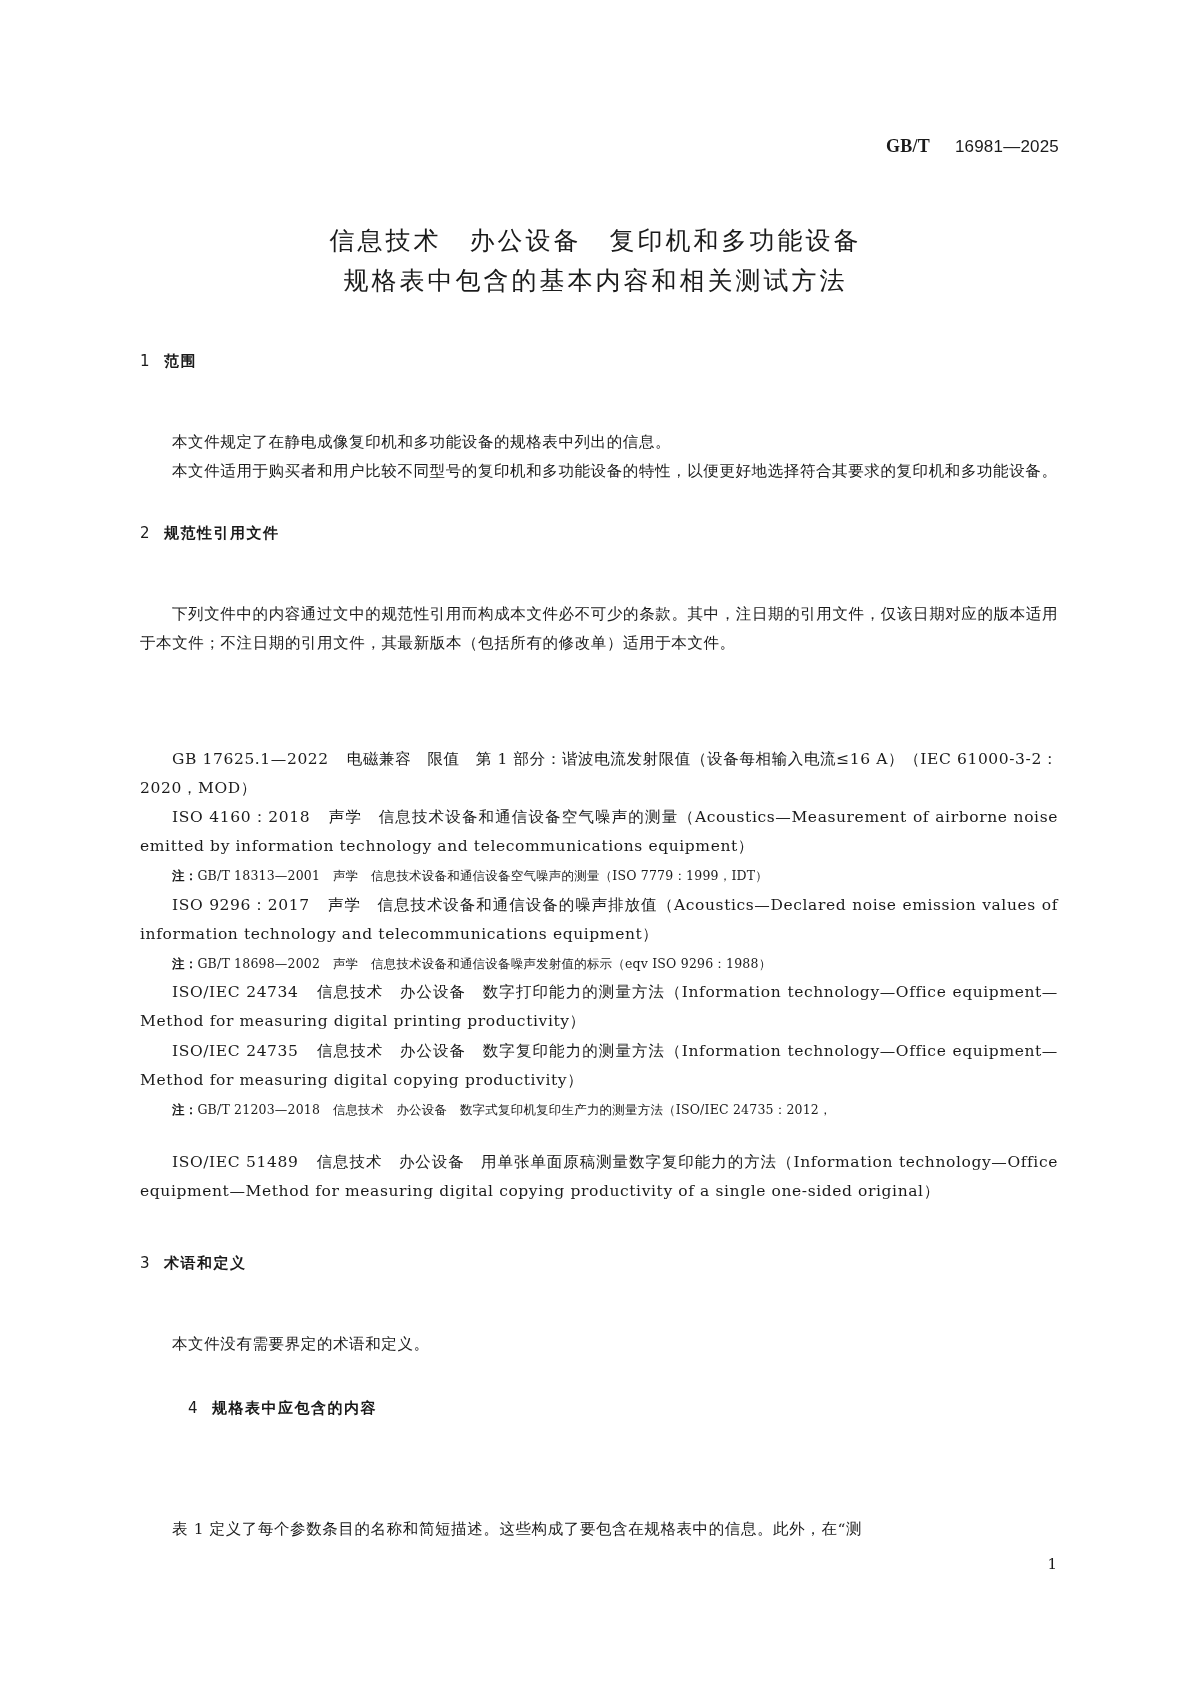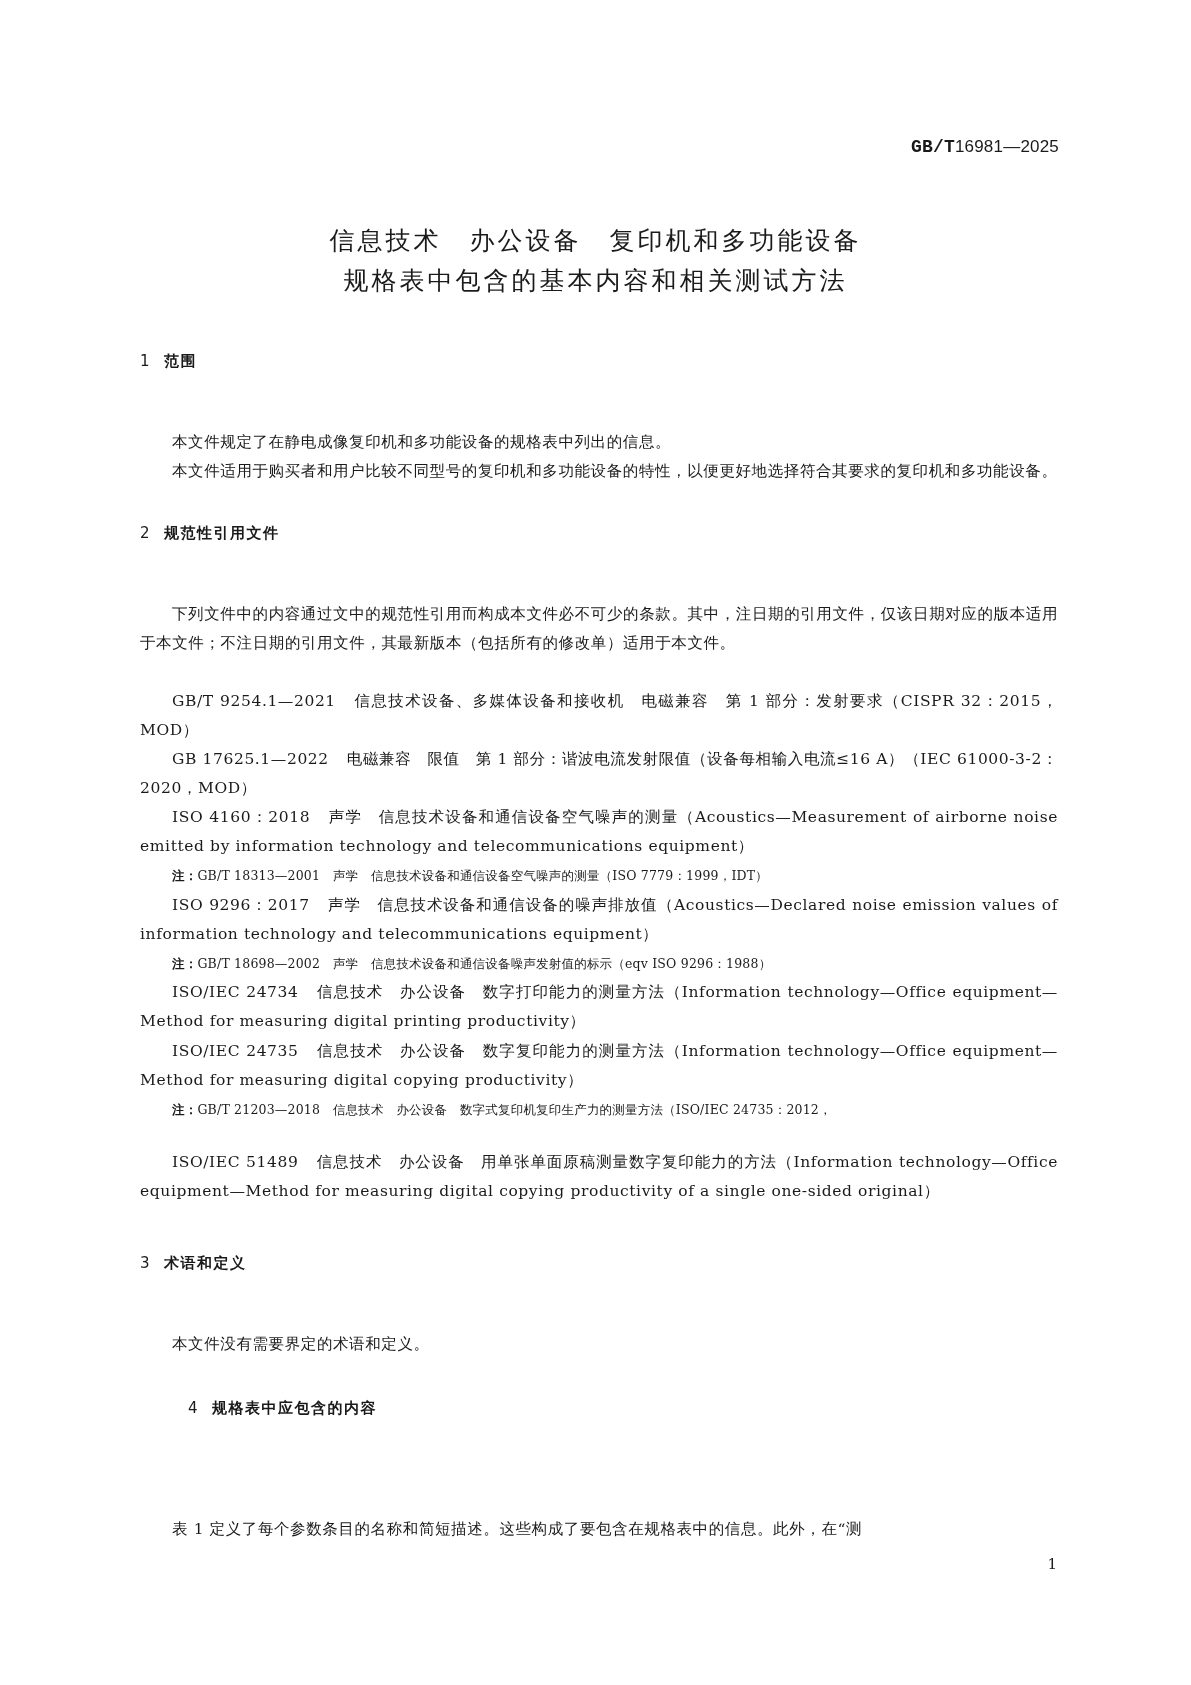--- a/index.html
+++ b/index.html
@@ -1,20 +1,20 @@
 <!DOCTYPE html>
 <html><head>
 <meta charset="utf-8">
 <style>
   html, body { margin: 0; padding: 0; background: #ffffff; }
   body { width: 1191px; height: 1685px; position: relative; overflow: hidden; color: #1a1a1a; font-family: "DejaVu Serif", "Liberation Serif", serif; }
   .page { position: absolute; left: 0; top: 0; width: 1191px; height: 1685px; }
   .std-code { position: absolute; right: 132px; top: 136px; font-size: 17px; letter-spacing: 0.2px; white-space: nowrap; }
-  .std-code .gbt { font-family: Liberation Mono, monospace; font-weight: bold; font-size: 18px; }
-  .std-code .num { font-family: "Liberation Sans", sans-serif; font-size: 17px; margin-left: 0; }
+  .std-code .gbt { font-family: Liberation Serif, serif; font-weight: bold; font-size: 18px; }
+  .std-code .num { font-family: "Liberation Sans", sans-serif; font-size: 17px; margin-left: 25px; }
   .title { position: absolute; left: 0; width: 1191px; text-align: center; font-family: "DejaVu Sans", sans-serif; font-size: 25px; letter-spacing: 3px; line-height: 1; }
   .title.l1 { top: 228px; }
   .title.l2 { top: 268px; }
   .sec-head { position: absolute; left: 140px; font-family: "DejaVu Sans", sans-serif; font-size: 15px; font-weight: bold; letter-spacing: 1.5px; }
   .sec-head .n { display: inline-block; width: 24px; font-weight: normal; }
   .para { position: absolute; left: 140px; width: 918px; font-size: 15.5px; line-height: 29px; text-align: justify; text-align-last: left; letter-spacing: 0.6px; }
   .para.indent { text-indent: 32px; }
   .note { position: absolute; left: 172px; width: 886px; font-size: 12.5px; line-height: 22px; letter-spacing: 0.2px; }
   .note .lbl { font-family: "DejaVu Sans", sans-serif; font-weight: bold; }
   .note .cont { display: block; padding-left: 31px; }
@@ -37,23 +37,20 @@
     <span class="n">1</span><span>范围</span>
   </div>
   <div class="para indent" style="top:428px;">本文件规定了在静电成像复印机和多功能设备的规格表中列出的信息。</div>
   <div class="para indent" style="top:457px;">本文件适用于购买者和用户比较不同型号的复印机和多功能设备的特性，以便更好地选择符合其要求的复印机和多功能设备。</div>
 
   <div class="sec-head" style="top:524px;">
     <span class="n">2</span><span>规范性引用文件</span>
   </div>
   <div class="para indent" style="top:600px;">下列文件中的内容通过文中的规范性引用而构成本文件必不可少的条款。其中，注日期的引用文件，仅该日期对应的版本适用于本文件；不注日期的引用文件，其最新版本（包括所有的修改单）适用于本文件。</div>
 
-  <div class="para indent" style="top:687px;">
-    <span>GB/T 9254.1—2021</span><span class="gap"></span><span>信息技术设备、多媒体设备和接收机　电磁兼容　第 1 部分：发射要求（CISPR 32：2015，MOD）</span>
-  </div>
 
   <div class="para indent" style="top:745px;">
     <span>GB 17625.1—2022</span><span class="gap"></span><span>电磁兼容　限值　第 1 部分：谐波电流发射限值（设备每相输入电流≤16 A）（IEC 61000-3-2：2020，MOD）</span>
   </div>
 
   <div class="para indent" style="top:803px;">
     <span>ISO 4160：2018</span><span class="gap"></span><span>声学　信息技术设备和通信设备空气噪声的测量（Acoustics—Measurement of airborne noise emitted by information technology and telecommunications equipment）</span>
   </div>
   <div class="note" style="top:865px;">
     <span class="lbl">注：</span><span>GB/T 18313—2001　声学　信息技术设备和通信设备空气噪声的测量（ISO 7779：1999，IDT）</span>

